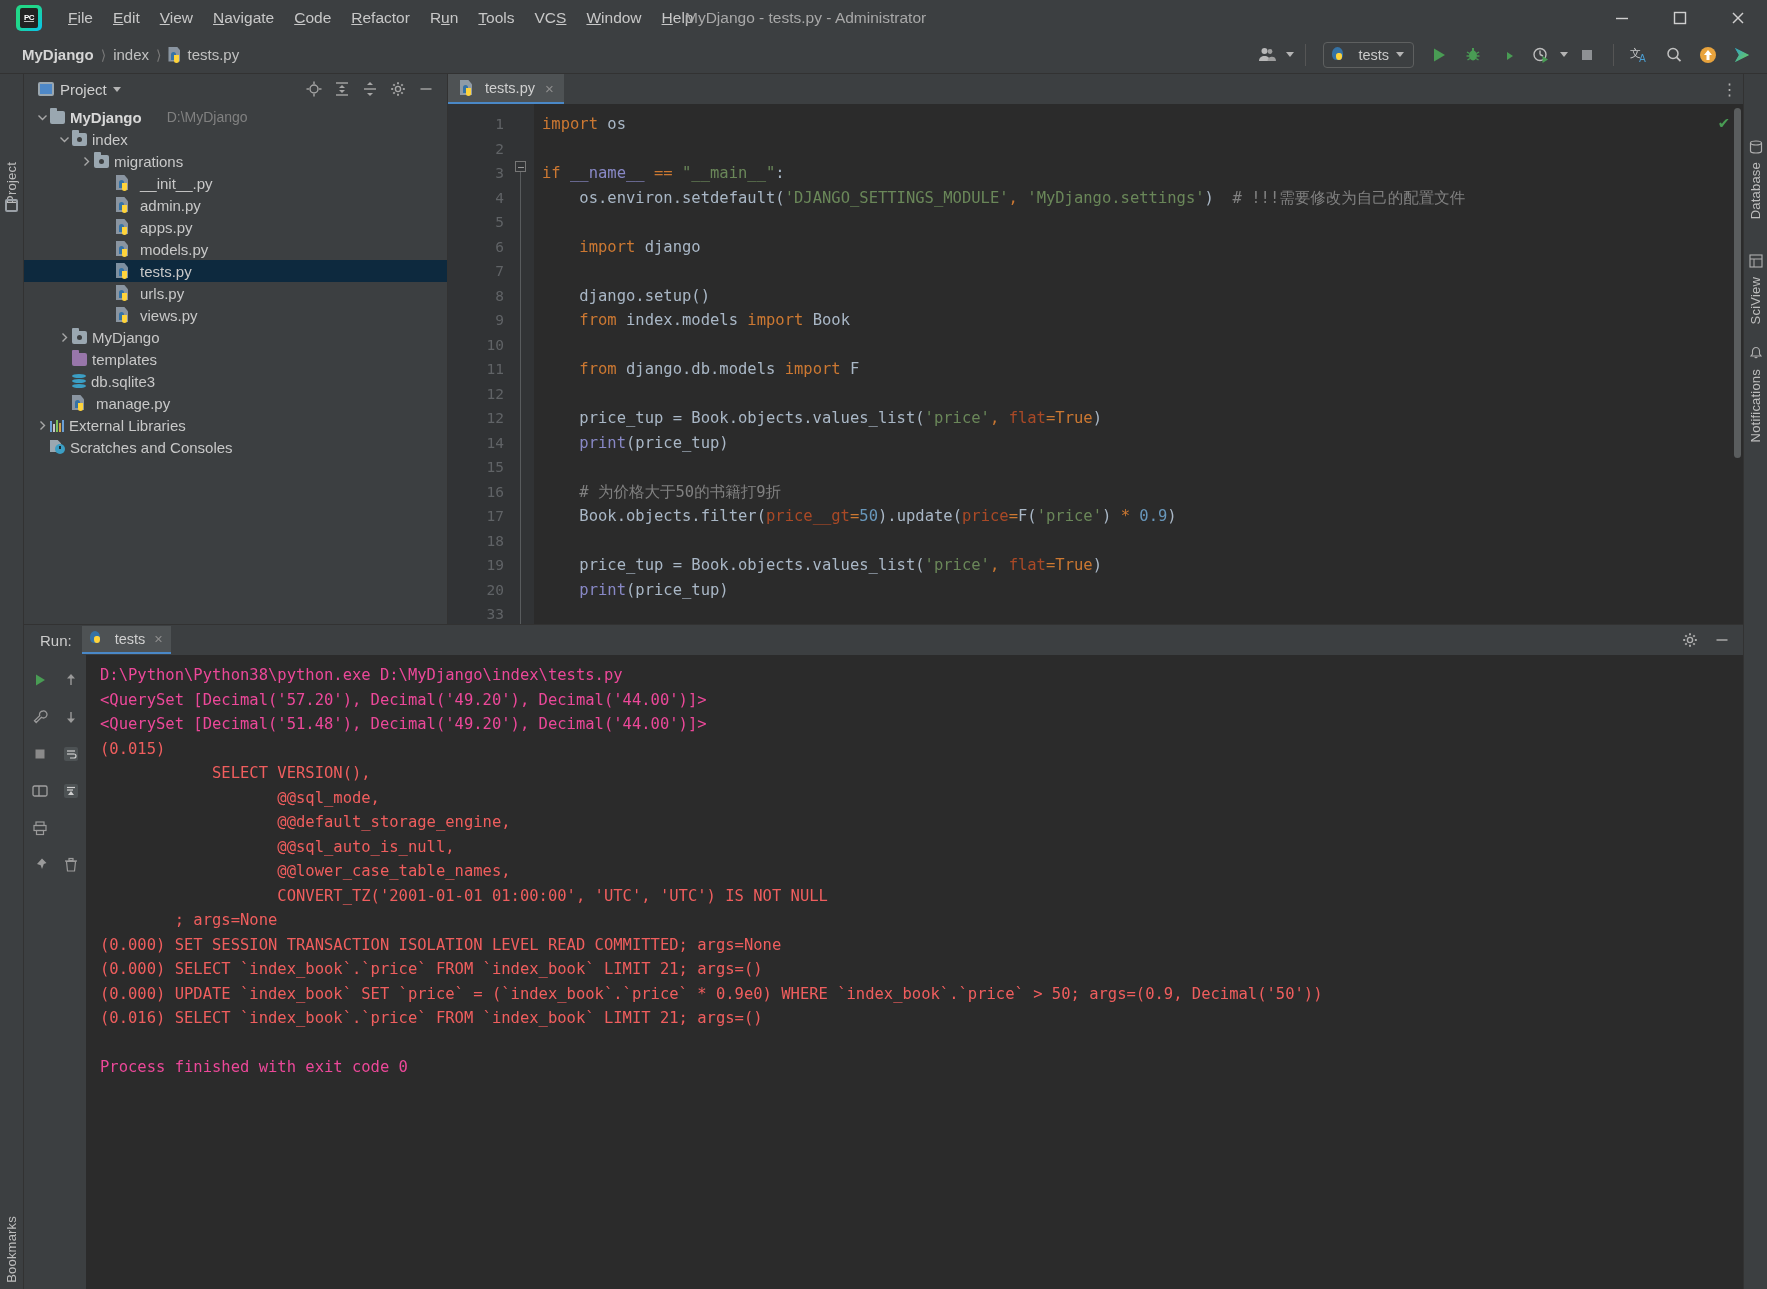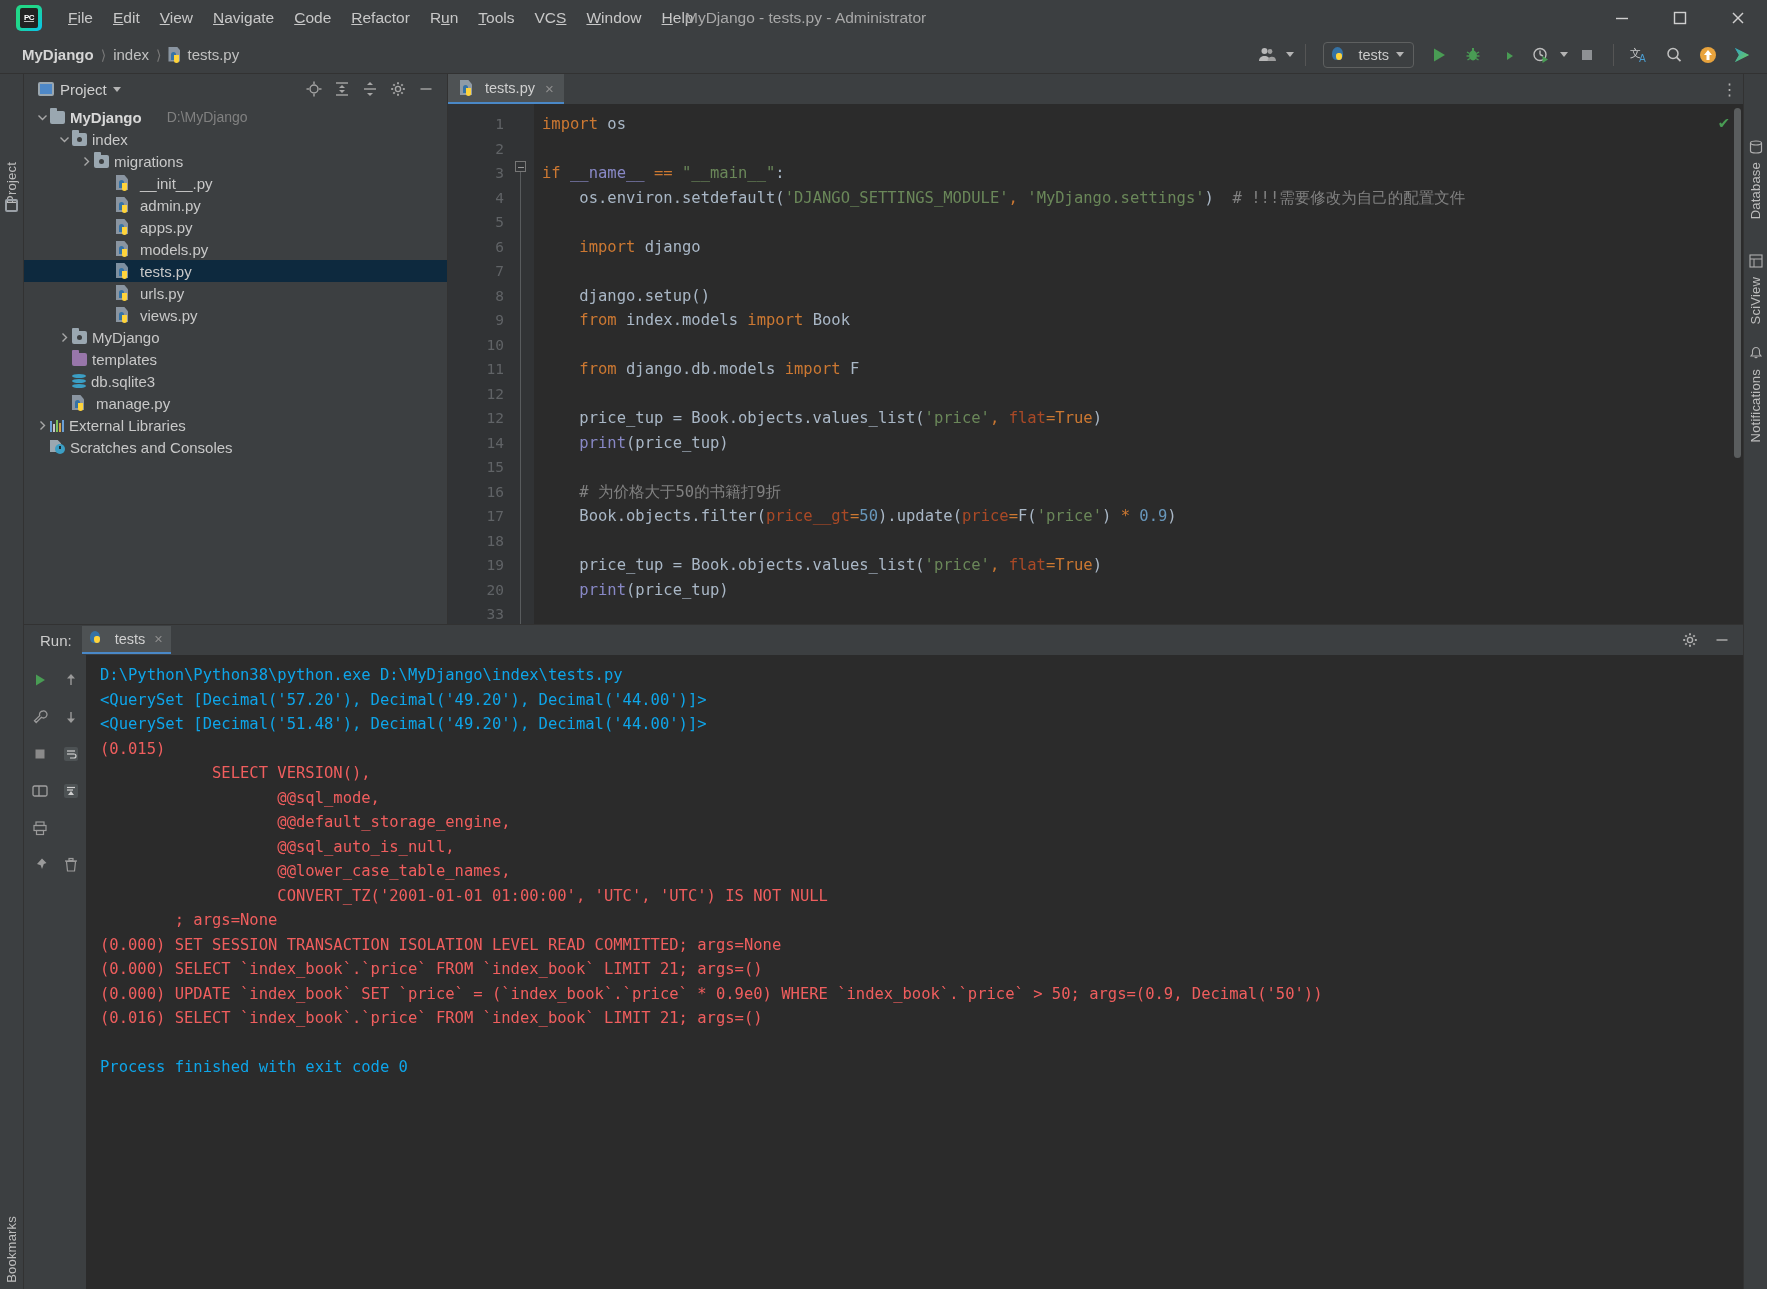--- a/index.html
+++ b/index.html
@@ -537,21 +537,21 @@
     overflow: hidden;
     padding: 8px 0 0 14px;
     font-family: "DejaVu Sans Mono", monospace;
     font-size: 15.5px;
     min-width: 0;
   }
   .oline {
     height: 24.5px;
     line-height: 24.5px;
     white-space: pre;
-    color: #0ea5e9;
+    color: #ec4899;
   }
   .oline.err { color: #f05e5e; }
 </style>
 </head>
 <body>
 
 <div id="app">
 
   <div class="menubar">
     <div class="pc-logo">

